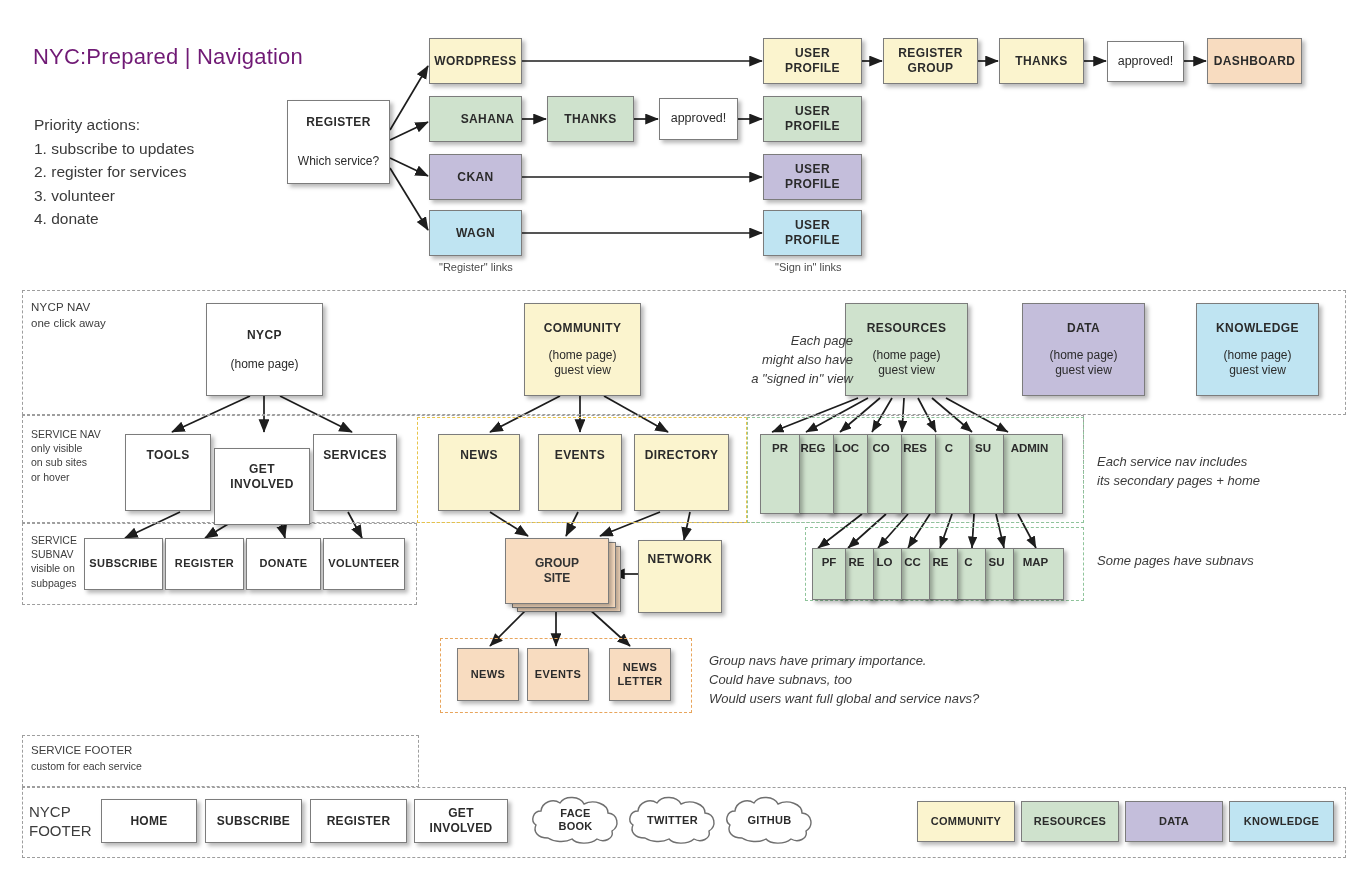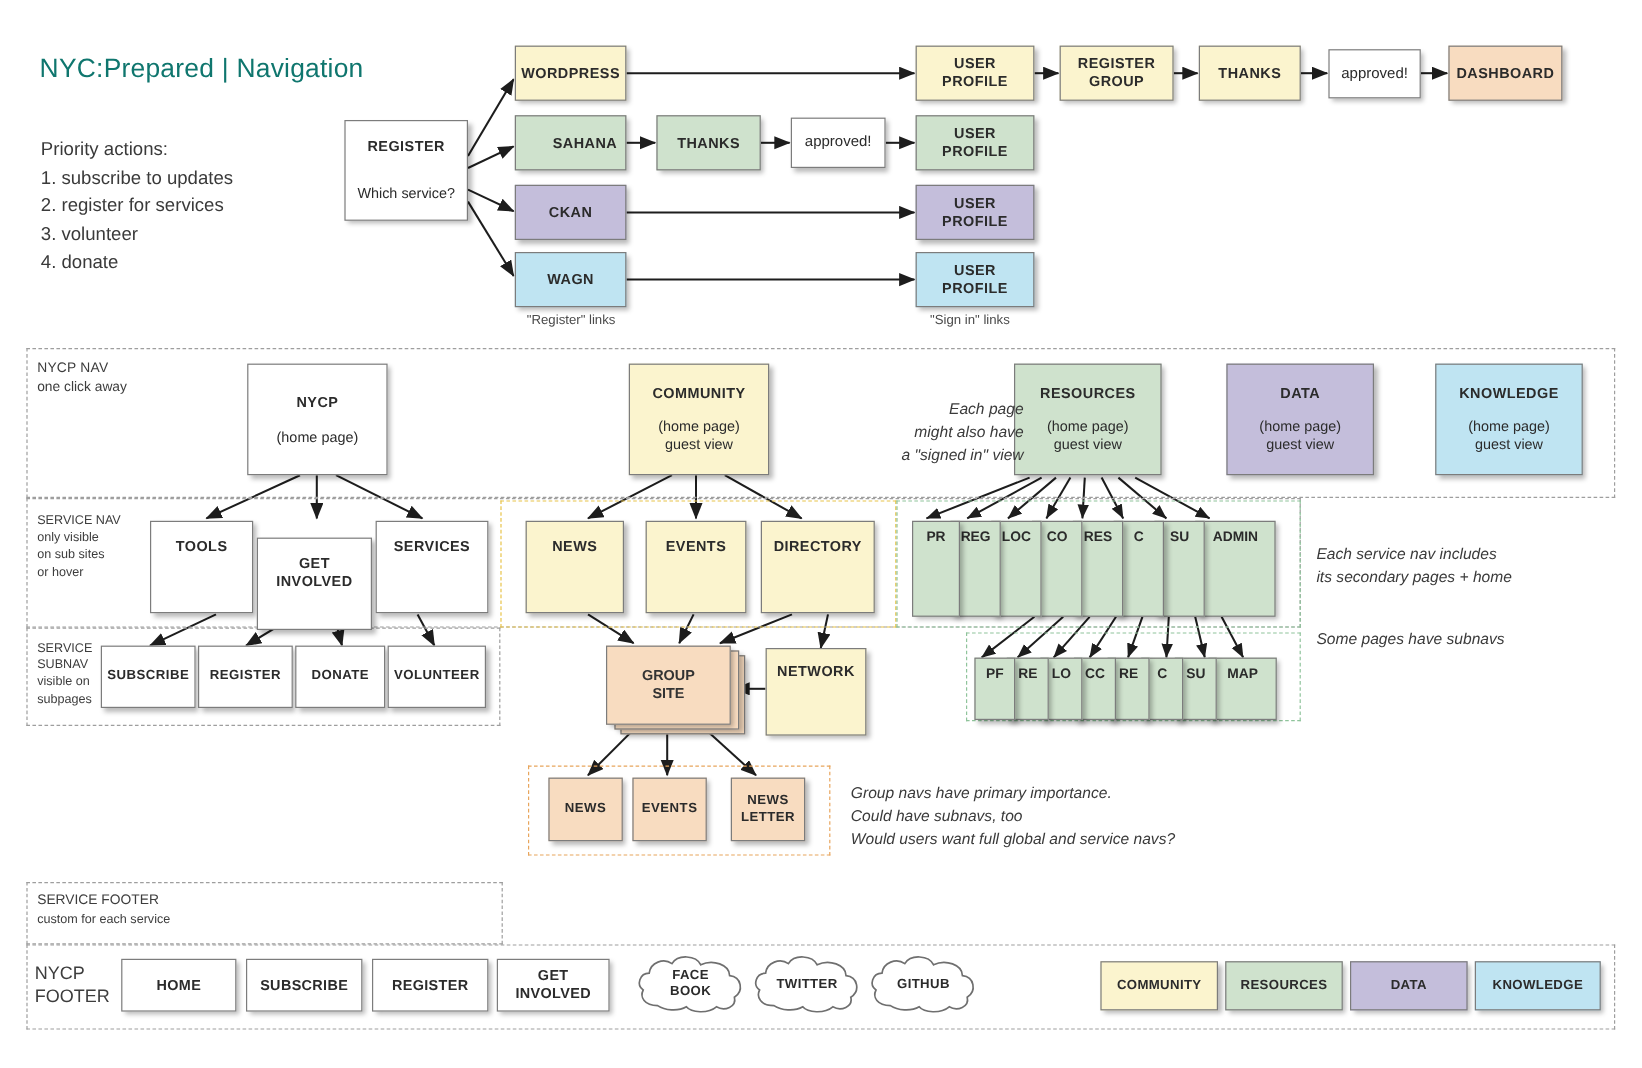--- a/index.html
+++ b/index.html
@@ -32,21 +32,21 @@
   .node .ttl { font-weight:bold; letter-spacing:.4px; }
   .node .sub { font-weight:normal; }
   .c-white  { background:#ffffff; }
   .c-yellow { background:#fbf4ce; }
   .c-green  { background:#cfe2cd; }
   .c-purple { background:#c4bedb; }
   .c-blue   { background:#bfe4f2; }
   .c-orange { background:#f8dcc0; }
 
   
-  .page-title { position:absolute; left:33px; top:44px; font-size:22px; color:#0f766e; letter-spacing:.2px; }
+  .page-title { position:absolute; left:33px; top:44px; font-size:22px; color:#701a75; letter-spacing:.2px; }
   .prio { position:absolute; left:34px; top:113px; font-size:15.5px; color:#3a3a3a; line-height:1.52; }
   .prio div { white-space:nowrap; }
 
   
   .caption { position:absolute; font-size:11px; color:#4a4a4a; }
 
   
   .band { position:absolute; border:1px dashed #9a9a9a; z-index:1; }
   .band.gray   { border-color:#9e9e9e; }
   .band.yellow { border-color:#e8c44a; border-style:dashed; }
@@ -318,21 +318,21 @@
 
   <div class="node c-white" style="left:125px; top:434px; width:86px; height:77px;">
     <div class="ttl" style="position:absolute; top:13px; left:0; right:0;">TOOLS</div>
   </div>
   <div class="node c-white" style="left:214px; top:434px; width:96px; height:77px;margin-top:14px;">
     <div style="position:absolute; top:13px; left:0; right:0;">
       <div class="ttl">GET</div>
       <div class="ttl">INVOLVED</div>
     </div>
   </div>
-  <div class="node c-white" style="left:313px; top:434px; width:94px; height:77px;">
+  <div class="node c-white" style="left:313px; top:434px; width:84px; height:77px;">
     <div class="ttl" style="position:absolute; top:13px; left:0; right:0;">SERVICES</div>
   </div>
 
   <div class="node c-white" style="left:84px; top:538px; width:79px; height:52px;">
     <div class="ttl" style="font-size:11px;">SUBSCRIBE</div>
   </div>
   <div class="node c-white" style="left:165px; top:538px; width:79px; height:52px;">
     <div class="ttl" style="font-size:11px;">REGISTER</div>
   </div>
   <div class="node c-white" style="left:246px; top:538px; width:75px; height:52px;">
@@ -371,21 +371,21 @@
     <div class="tab" style="left:111px; width:35px; height:52px; z-index:4;">RE</div>
     <div class="tab" style="left:139px; width:35px; height:52px; z-index:3;">C</div>
     <div class="tab" style="left:167px; width:35px; height:52px; z-index:2;">SU</div>
     <div class="tab" style="left:195px; width:57px; height:52px; z-index:1;">MAP</div>
   </div>
 
   <div class="note" style="left:1097px; top:453px;">
     <div>Each service nav includes</div>
     <div>its secondary pages + home</div>
   </div>
-  <div class="note" style="left:1097px; top:524px;">
+  <div class="note" style="left:1097px; top:552px;">
     <div>Some pages have subnavs</div>
   </div>
 
   <div class="stackcard" style="left:505px; top:538px; width:118px; height:78px;">
     <div class="sheet" style="left:12px; top:8px; width:104px; height:66px;"></div>
     <div class="sheet" style="left:7px;  top:4px; width:104px; height:66px;"></div>
     <div class="front" style="width:104px; height:66px;">
       <div>
         <div>GROUP</div>
         <div>SITE</div>

